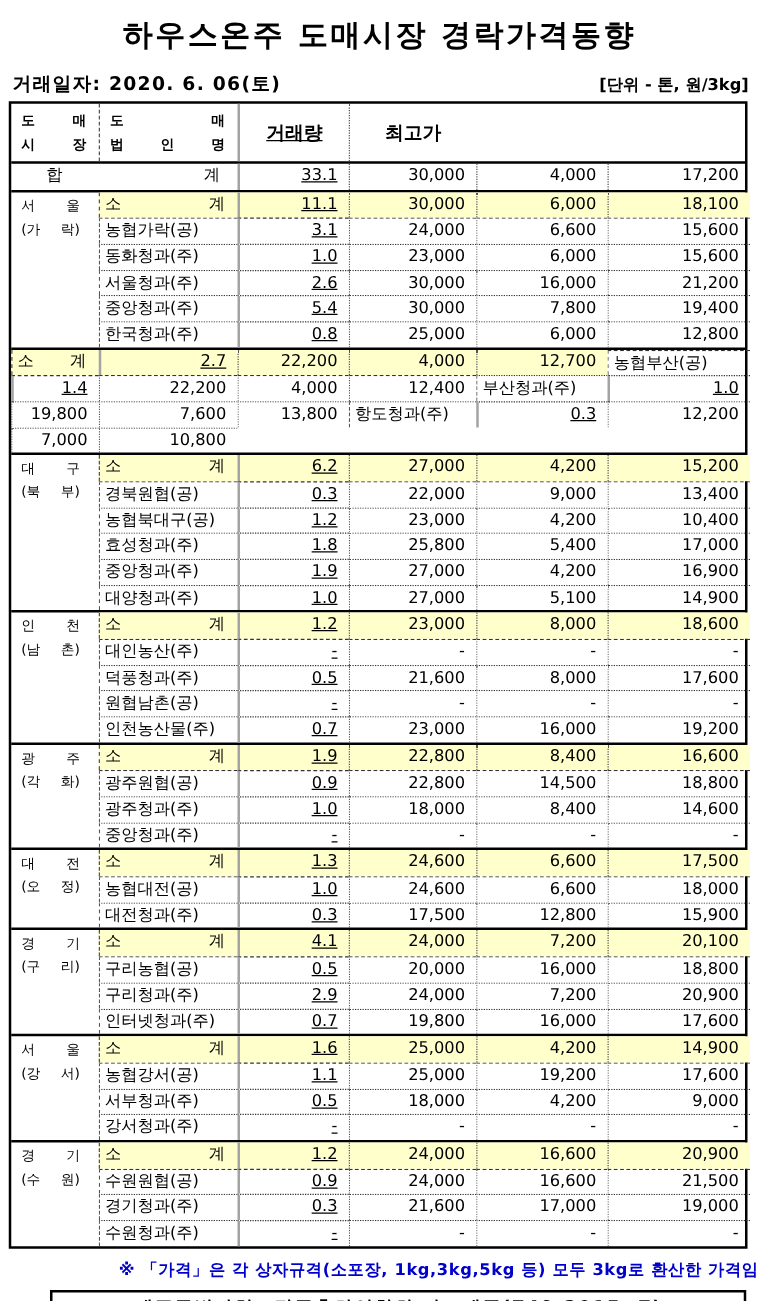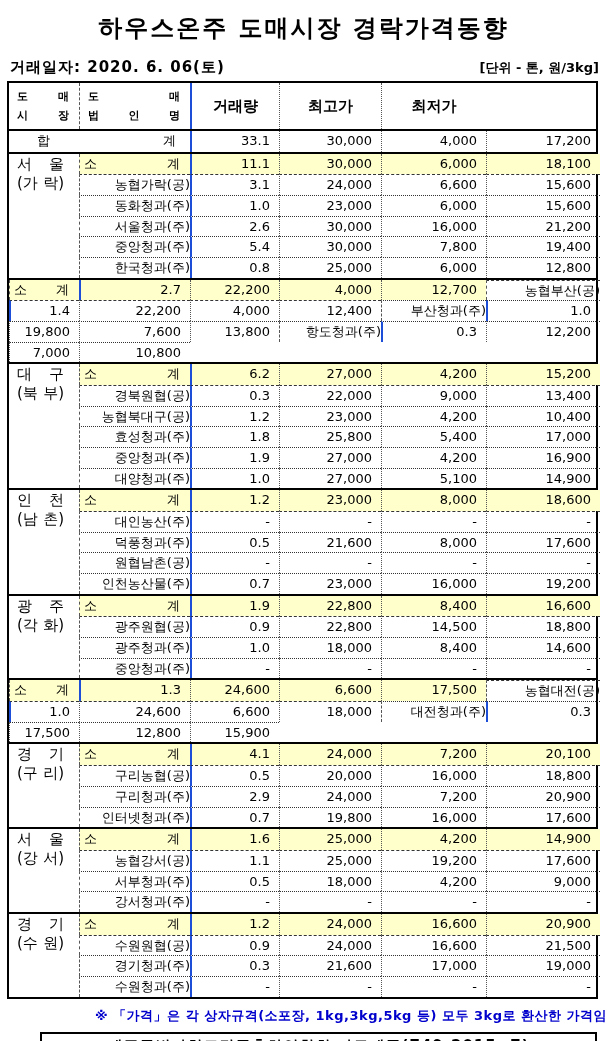--- a/index.html
+++ b/index.html
@@ -33,40 +33,40 @@
   
   .header-row{
     display:grid; grid-template-columns:var(--c1) var(--c2) var(--c3) var(--c4) var(--c5) var(--c6);
     height:48px; border-bottom:2px solid #000;
   }
   .hcell{ font-weight:bold; font-size:15px; display:flex; flex-direction:column; justify-content:center; }
   .h-two{ padding:0 10px 0 8px; }
   .h-two div{ font-size:11px; line-height:19px; }
   .h-center{ text-align:center; align-items:center; }
   .bl-dashed{ border-left:1px dashed #555; }
-  .bl-solid{ border-left:2px solid #1d4ed8; }
+  .bl-solid{ border-left:2px solid #a3a3a3;text-decoration:underline; }
   .bl-dotted{ border-left:1px dotted #555; }
 
   
   .total-row{
     display:grid; grid-template-columns:calc(var(--c1) + var(--c2)) var(--c3) var(--c4) var(--c5) var(--c6);
     height:var(--row-h);
   }
   .cell{ font-size:13px; line-height:calc(var(--row-h) - 1px); white-space:nowrap; overflow:hidden; }
   .total-label{ padding:0 14px 0 28px; }
   .num{ text-align:right; padding-right:9px; }
 
   
   .section{
     display:grid; grid-template-columns:var(--c1) var(--c2) var(--c3) var(--c4) var(--c5) var(--c6);
     grid-auto-rows:var(--row-h); border-top:2px solid #000;
   }
   .market-cell{ grid-column:1; padding:1px 15px 0 8px; }
-  .market-cell div{ font-size:15px; line-height:19px; }
-  .name-cell{ padding-left:4px;text-align:right; }
+  .market-cell div{ font-size:11px; line-height:19px; }
+  .name-cell{ padding-left:4px; }
   .sub-name{ padding:0 10px 0 4px; }
   .yellow{ background:var(--yellow); }
   .dash-top{ border-top:1px dashed #333; }
   .dot-top{ border-top:1px dotted #333; }
 
   .footnote{
     margin:8px 0 0 20px; color:var(--note-blue); font-size:13px; font-weight:bold;
     letter-spacing:0.5px;
     text-align:right;
   }
@@ -94,21 +94,20 @@
       <div class="hcell h-two">
         <div class="jt">도 매</div>
         <div class="jt">시 장</div>
       </div>
       <div class="hcell h-two bl-dashed">
         <div class="jt">도 매</div>
         <div class="jt">법 인 명</div>
       </div>
       <div class="hcell h-center bl-solid">거래량</div>
       <div class="hcell h-center bl-dotted">최고가</div>
-      <div class="hcell h-center bl-dotted">최저가</div>
     </div>
 
     <div class="total-row">
       <div class="cell total-label jt">합 계</div>
       <div class="cell num bl-solid">33.1</div>
       <div class="cell num bl-dotted">30,000</div>
       <div class="cell num bl-dotted">4,000</div>
       <div class="cell num bl-dotted">17,200</div>
     </div>
 
@@ -258,20 +257,24 @@
           <div class="cell num bl-dotted dot-top">18,000</div>
           <div class="cell num bl-dotted dot-top">8,400</div>
           <div class="cell num bl-dotted dot-top">14,600</div>
           <div class="cell name-cell bl-dashed dot-top">중앙청과(주)</div>
           <div class="cell num bl-solid dot-top">-</div>
           <div class="cell num bl-dotted dot-top">-</div>
           <div class="cell num bl-dotted dot-top">-</div>
           <div class="cell num bl-dotted dot-top">-</div>
         </div>
         <div class="section">
+          <div class="cell market-cell" style="grid-row: 1 / span 3;">
+            <div class="jt">대 전</div>
+            <div class="jt">(오 정)</div>
+          </div>
           <div class="cell sub-name jt bl-dashed yellow">소 계</div>
           <div class="cell num bl-solid yellow">1.3</div>
           <div class="cell num bl-dotted yellow">24,600</div>
           <div class="cell num bl-dotted yellow">6,600</div>
           <div class="cell num bl-dotted yellow">17,500</div>
           <div class="cell name-cell bl-dashed dash-top">농협대전(공)</div>
           <div class="cell num bl-solid dash-top">1.0</div>
           <div class="cell num bl-dotted dash-top">24,600</div>
           <div class="cell num bl-dotted dash-top">6,600</div>
           <div class="cell num bl-dotted dash-top">18,000</div>

